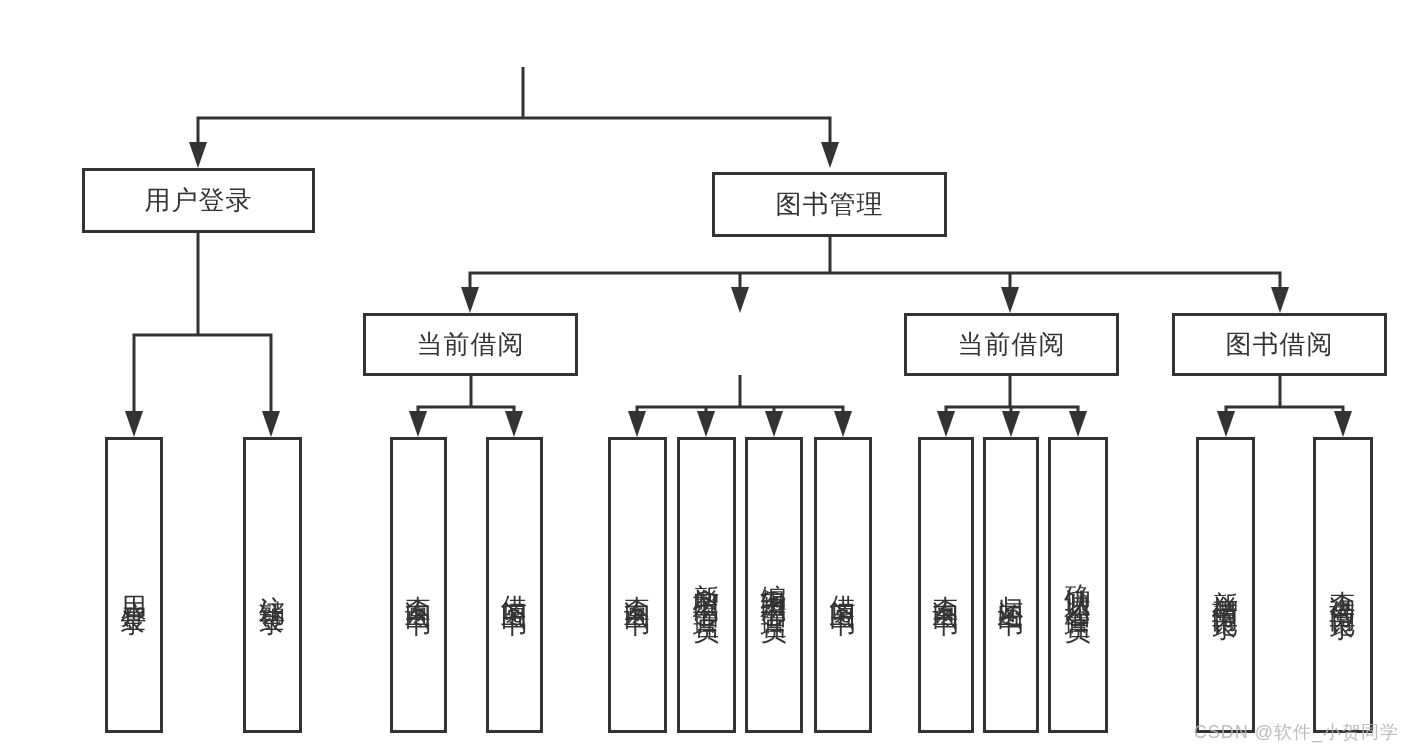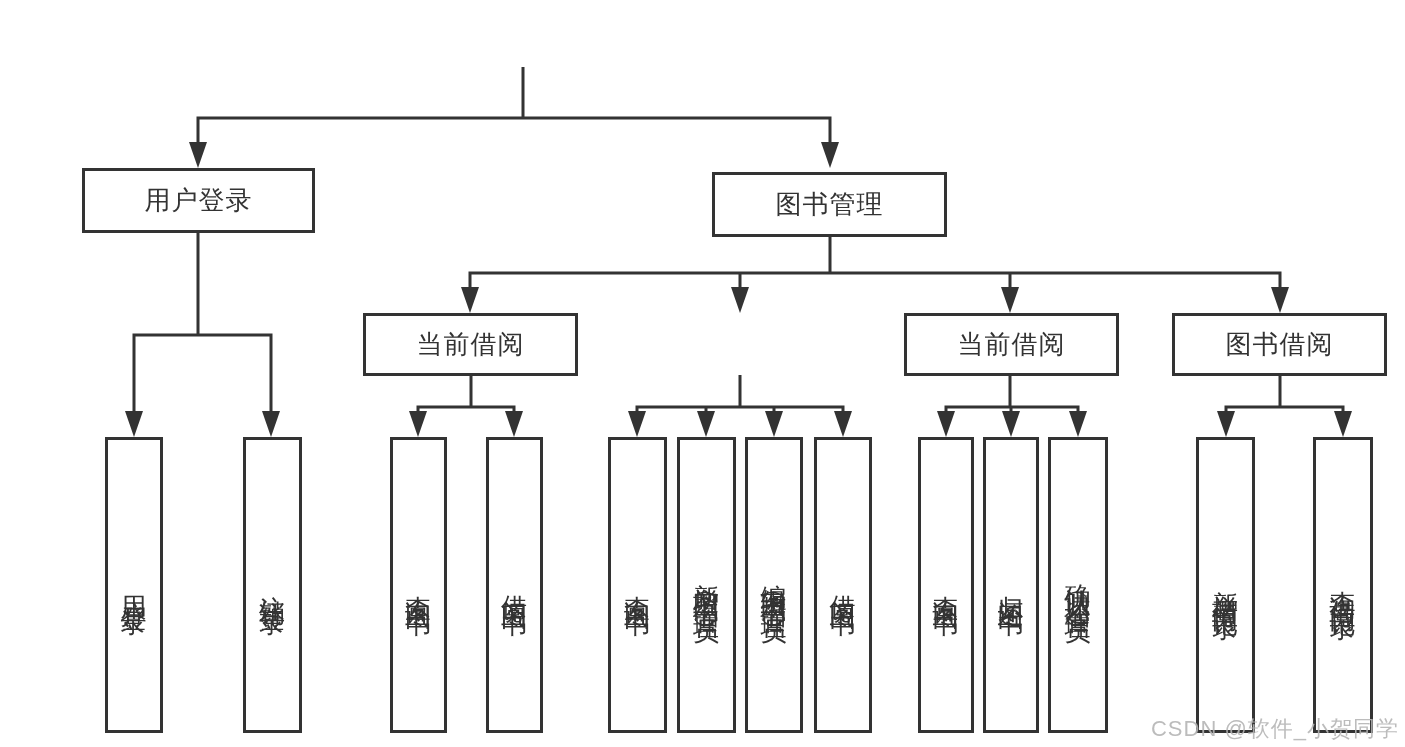--- a/index.html
+++ b/index.html
@@ -65,21 +65,21 @@
   .lf-8  { left: 814px;  width: 58px; }
   .lf-9  { left: 918px;  width: 56px; }
   .lf-10 { left: 983px;  width: 56px; }
   .lf-11 { left: 1048px; width: 60px; }
   .lf-12 { left: 1196px; width: 59px; }
   .lf-13 { left: 1313px; width: 60px; }
   #watermark {
     position: absolute;
     right: 6px;
     bottom: 3px;
-    font-size: 22px;
+    font-size: 18px;
     color: #b5b5b5;
     opacity: 0.9;
     letter-spacing: 1px;
     pointer-events: none;
   }
 </style>
 </head>
 <body>
 
 <div id="canvas">

